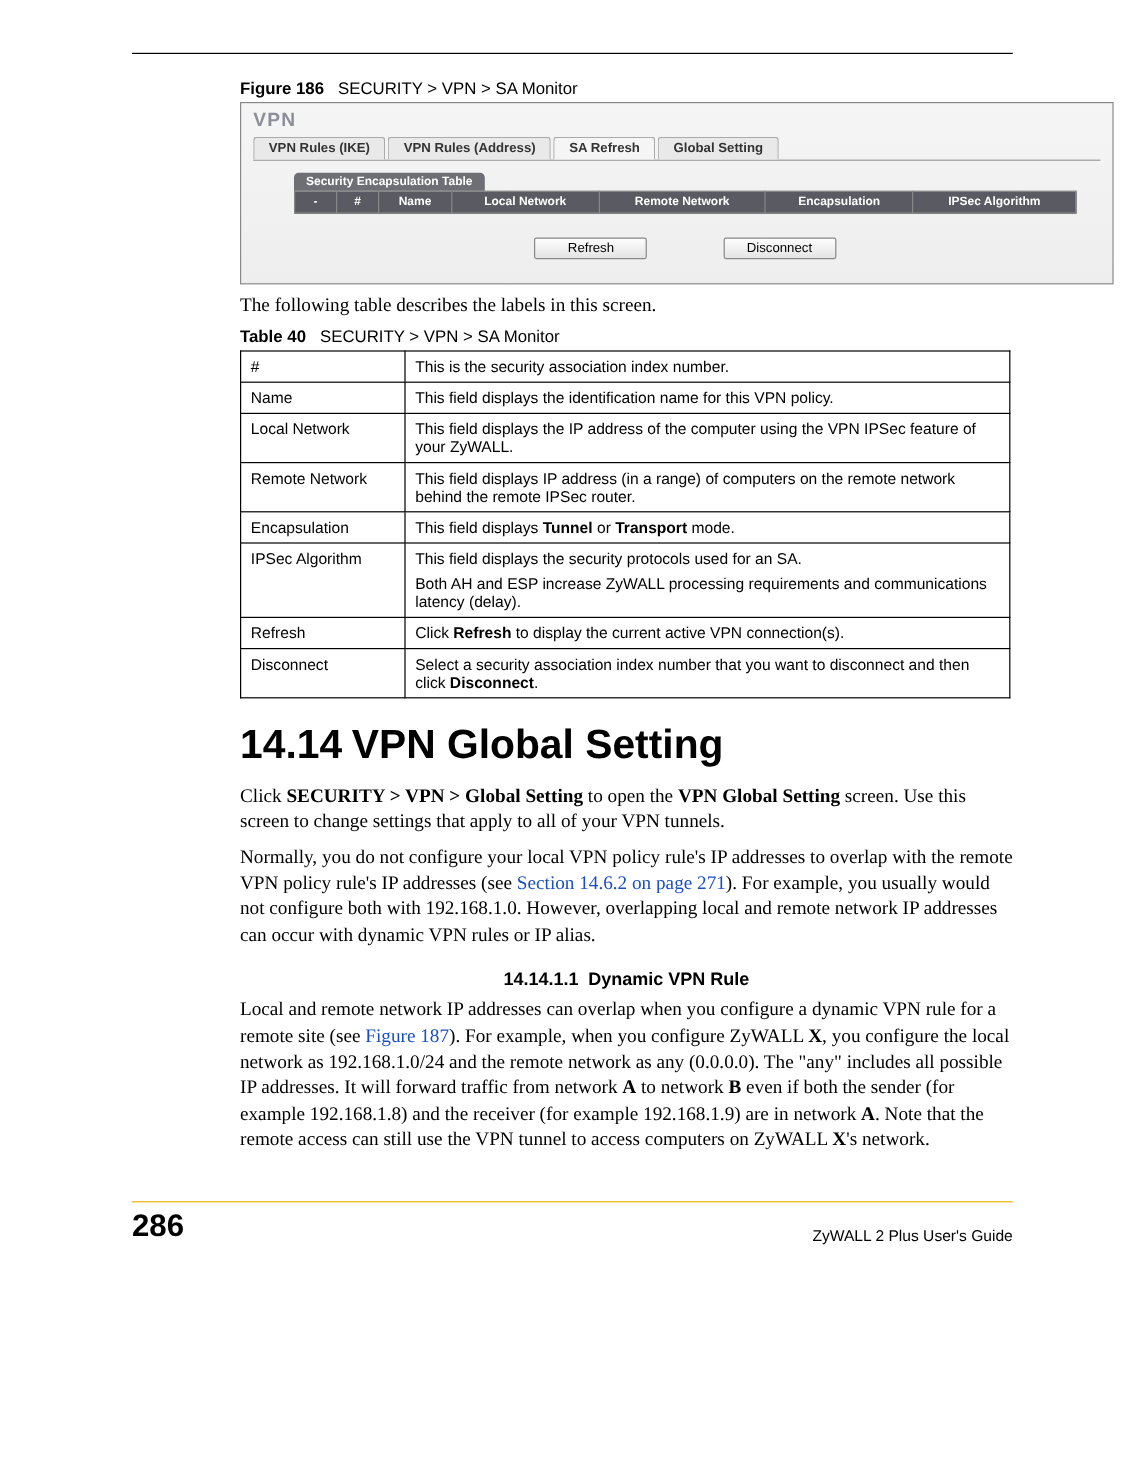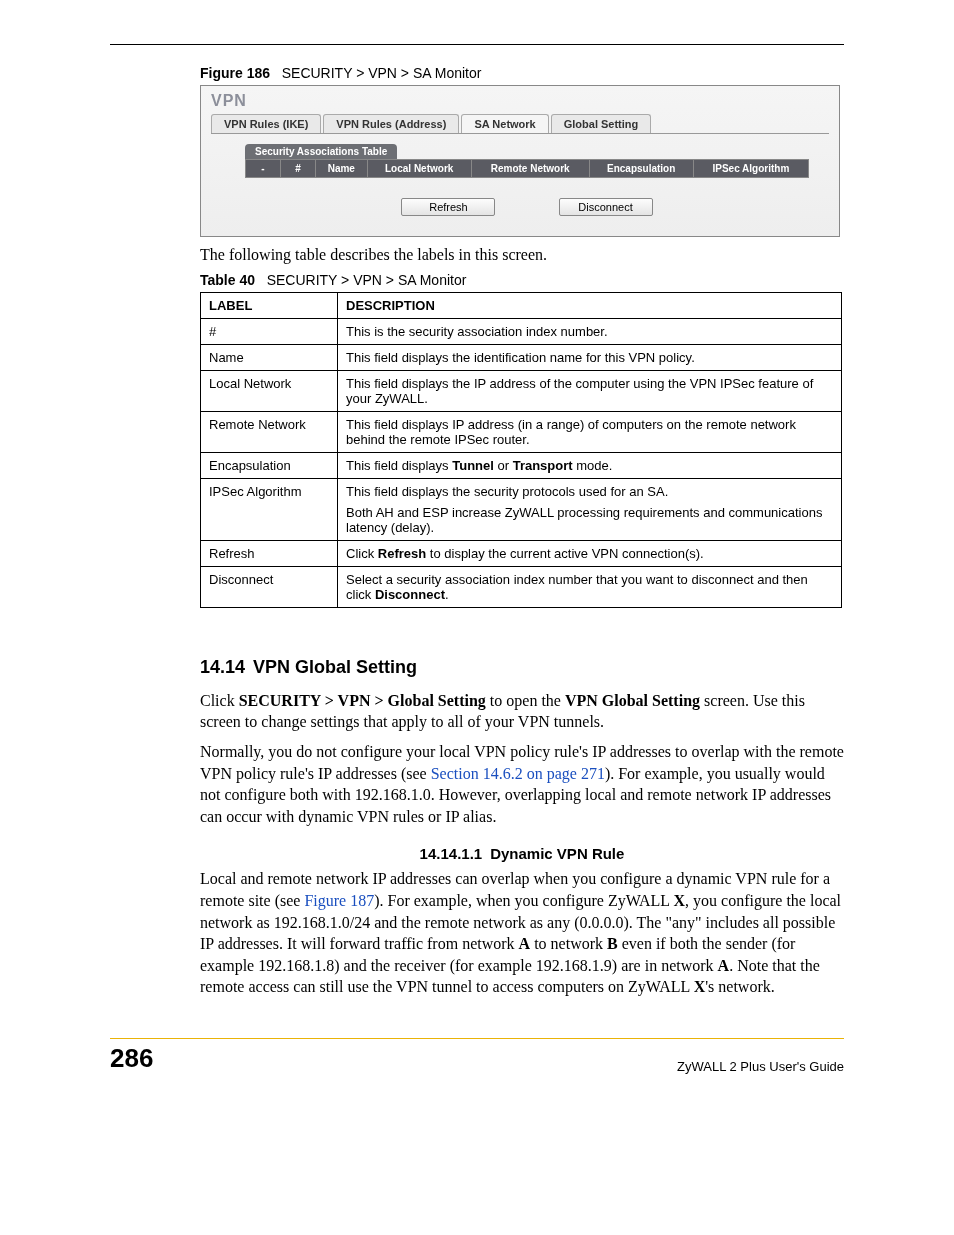--- a/index.html
+++ b/index.html
@@ -37,21 +37,21 @@
   }
   .fig-caption .bold { font-weight: bold; text-align: right; }
 
   
   .ui-box {
     border: 1px solid #888;
     background: linear-gradient(#f5f5f5,#eeeeee);
     padding: 6px 10px 12px 10px;
     font-family: Verdana, Arial, sans-serif;
     font-size: 11px;
-    width: 640px;
+    width: 728px;
     box-sizing: border-box;
     margin-bottom: 8px;
   }
   .ui-title {
     font-weight: bold;
     color: #8c8f9a;
     font-size: 16px;
     letter-spacing: 1px;
     margin-bottom: 4px;
     font-family: Arial, sans-serif;
@@ -156,23 +156,23 @@
   table.desc-table td:first-child {
     width: 120px;
   }
   table.desc-table .sub-p {
     margin-top: 6px;
     display: block;
   }
 
   h2.sec {
     font-family: Arial, Helvetica, sans-serif;
-    font-size: 18px;
-    font-weight: bold;
-    margin: 49px 0 12px 0;
+    font-size: 34px;
+    font-weight: bold;
+    margin: 20px 0 12px 0;
   }
   h3.sec {
     font-family: Arial, Helvetica, sans-serif;
     font-size: 19px;
     font-weight: bold;
     margin: 22px 0 10px 0;
   }
   h4.sec {
     font-family: Arial, Helvetica, sans-serif;
     font-size: 15px;
@@ -224,25 +224,25 @@
 
     <div class="fig-caption">
       <span class="bold">Figure 186</span>&nbsp;&nbsp;&nbsp;<span>SECURITY &gt; VPN &gt; SA Monitor</span>
     </div>
 
     <div class="ui-box">
       <div class="ui-title">VPN</div>
       <div class="ui-tabs">
         <div class="ui-tab">VPN Rules (IKE)</div>
         <div class="ui-tab">VPN Rules (Address)</div>
-        <div class="ui-tab active">SA Network</div>
+        <div class="ui-tab active">SA Refresh</div>
         <div class="ui-tab">Global Setting</div>
       </div>
       <div class="ui-panel">
-        <span class="panel-label">Security Associations Table</span>
+        <span class="panel-label">Security Encapsulation Table</span>
         <div class="ui-inner-table-wrap">
           <table class="ui-inner-table">
             <tbody>
                 <tr>
               <th style="width:22px">-</th>
               <th style="width:22px">#</th>
               <th>Name</th>
               <th>Local Network</th>
               <th>Remote Network</th>
               <th>Encapsulation</th>
@@ -259,24 +259,20 @@
     </div>
 
     <div class="body-text">The following table describes the labels in this screen.</div>
 
     <div class="table-caption">
       <span class="bold">Table 40</span>&nbsp;&nbsp;&nbsp;<span>SECURITY &gt; VPN &gt; SA Monitor</span>
     </div>
 
     <table class="desc-table">
       <tbody>
-          <tr>
-        <th>LABEL</th>
-        <th>DESCRIPTION</th>
-      </tr>
       <tr>
         <td>#</td>
         <td>This is the security association index number.</td>
       </tr>
       <tr>
         <td>Name</td>
         <td>This field displays the identification name for this VPN policy.</td>
       </tr>
       <tr>
         <td>Local Network</td>

